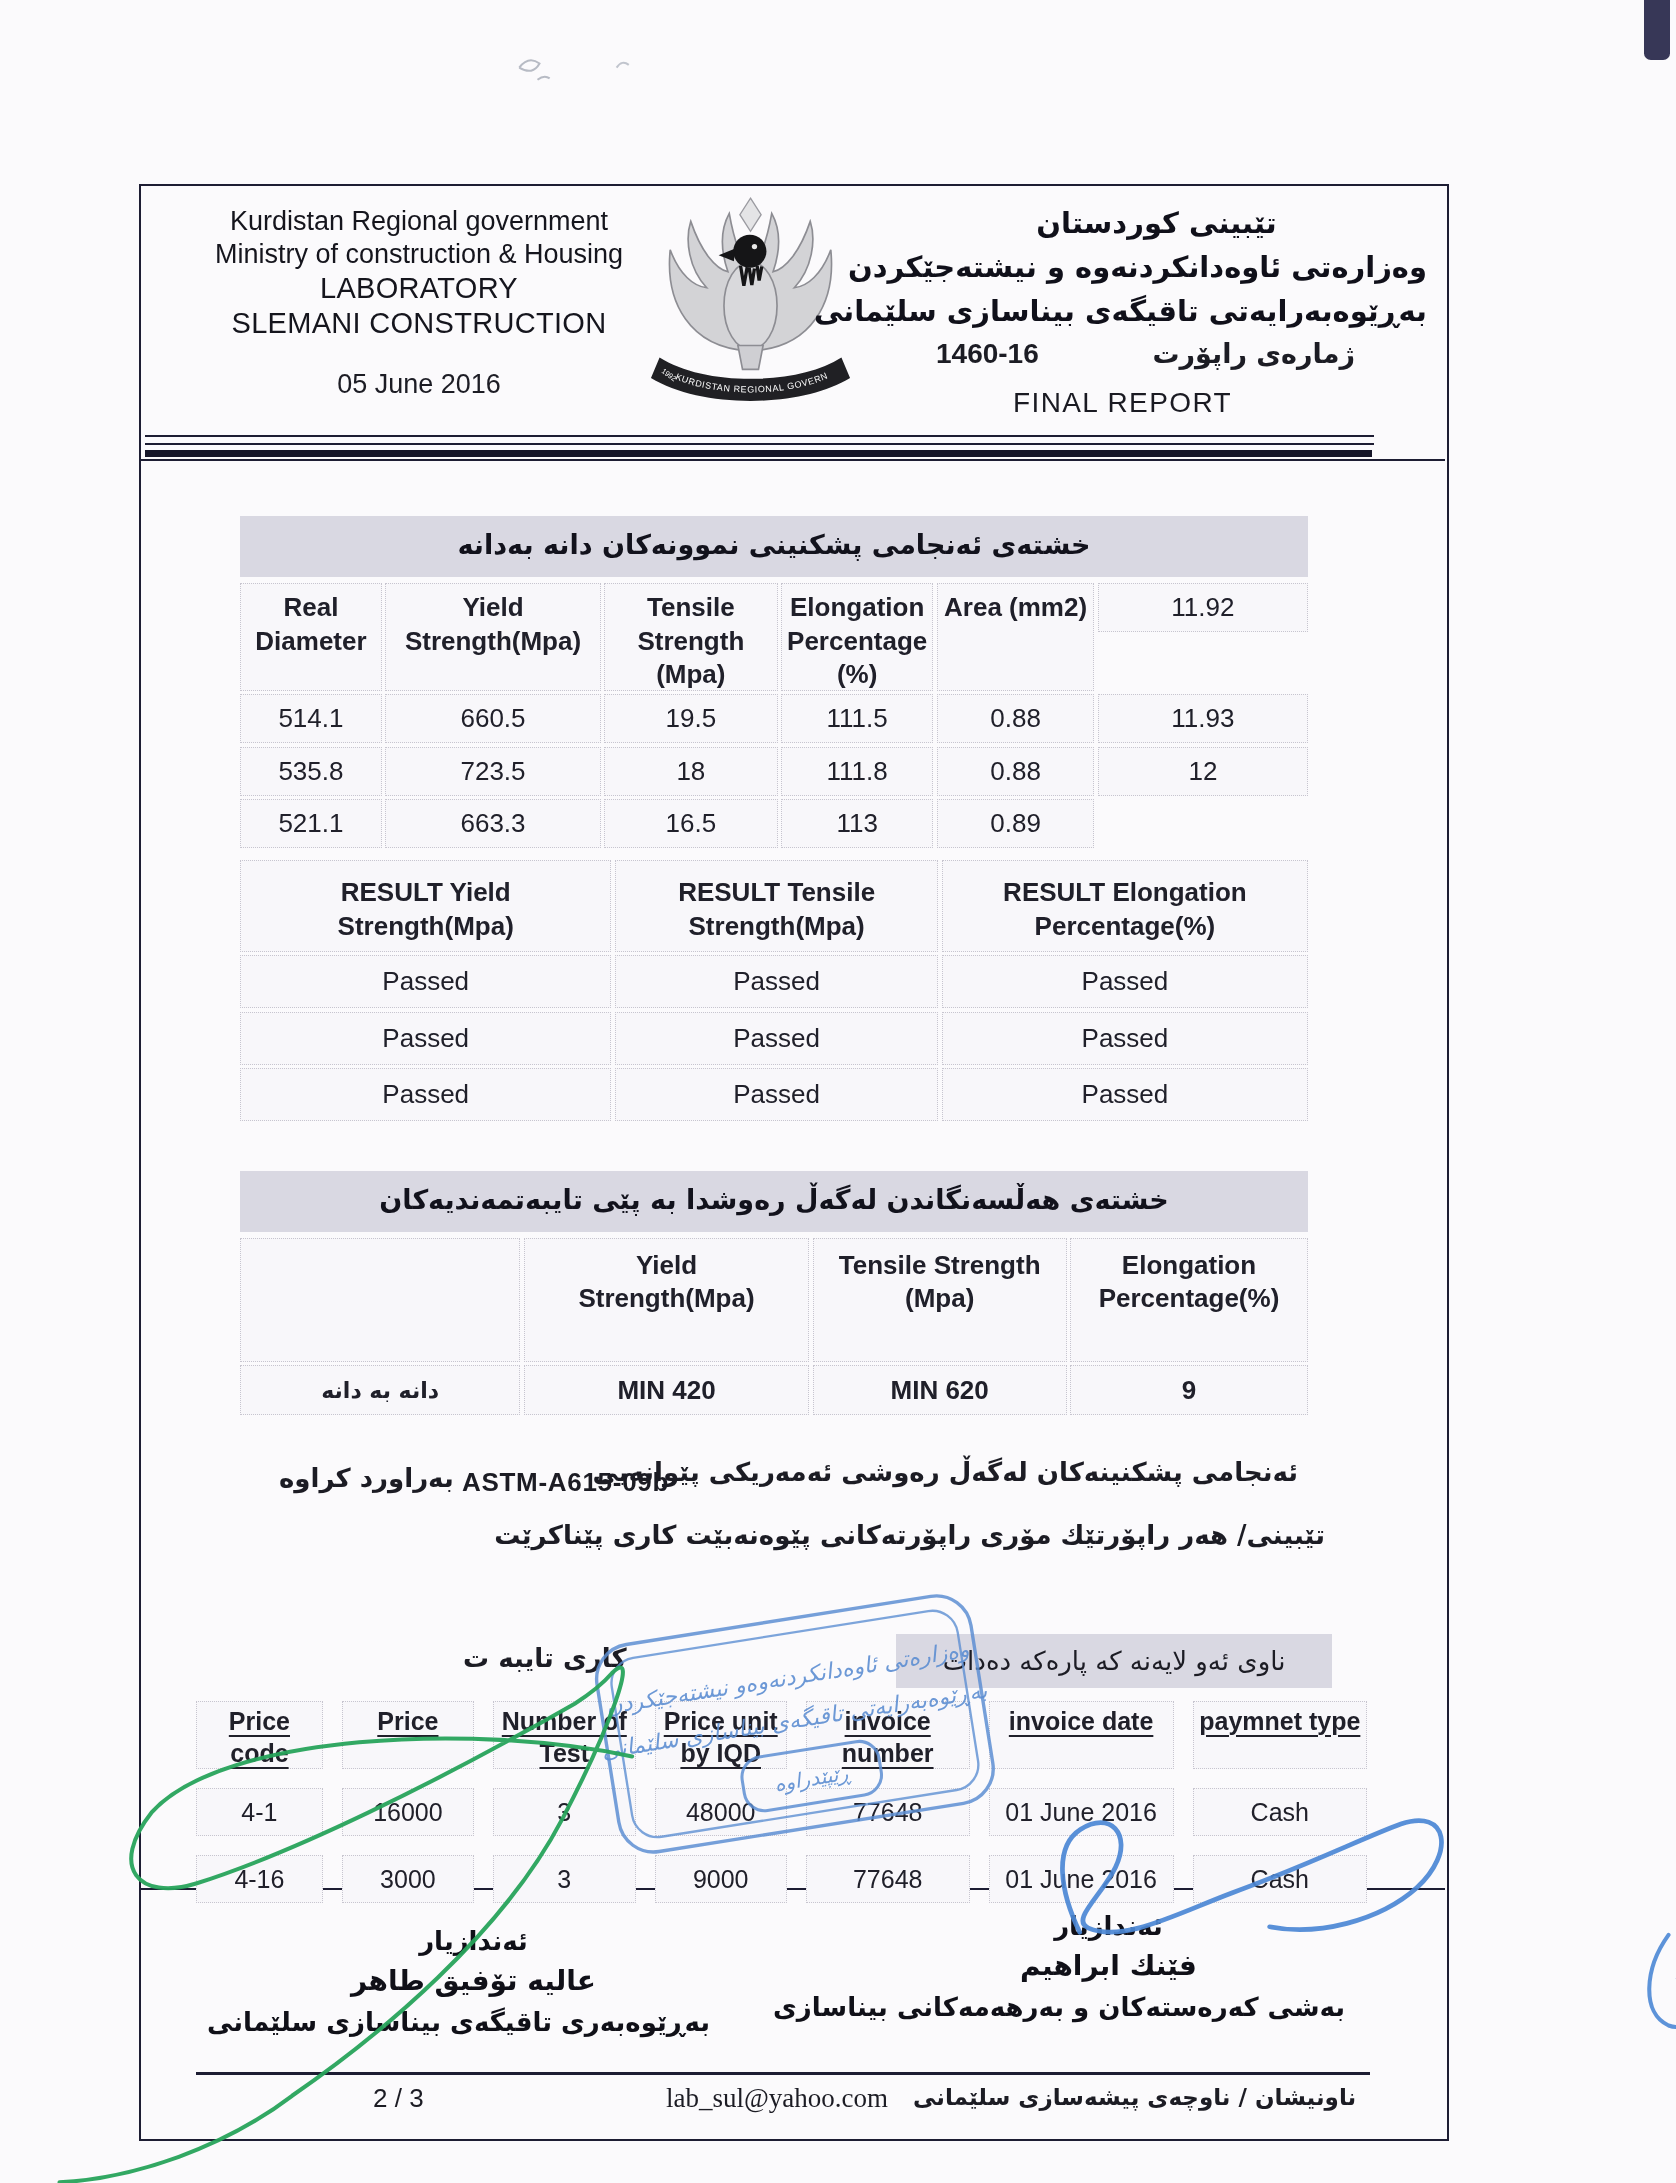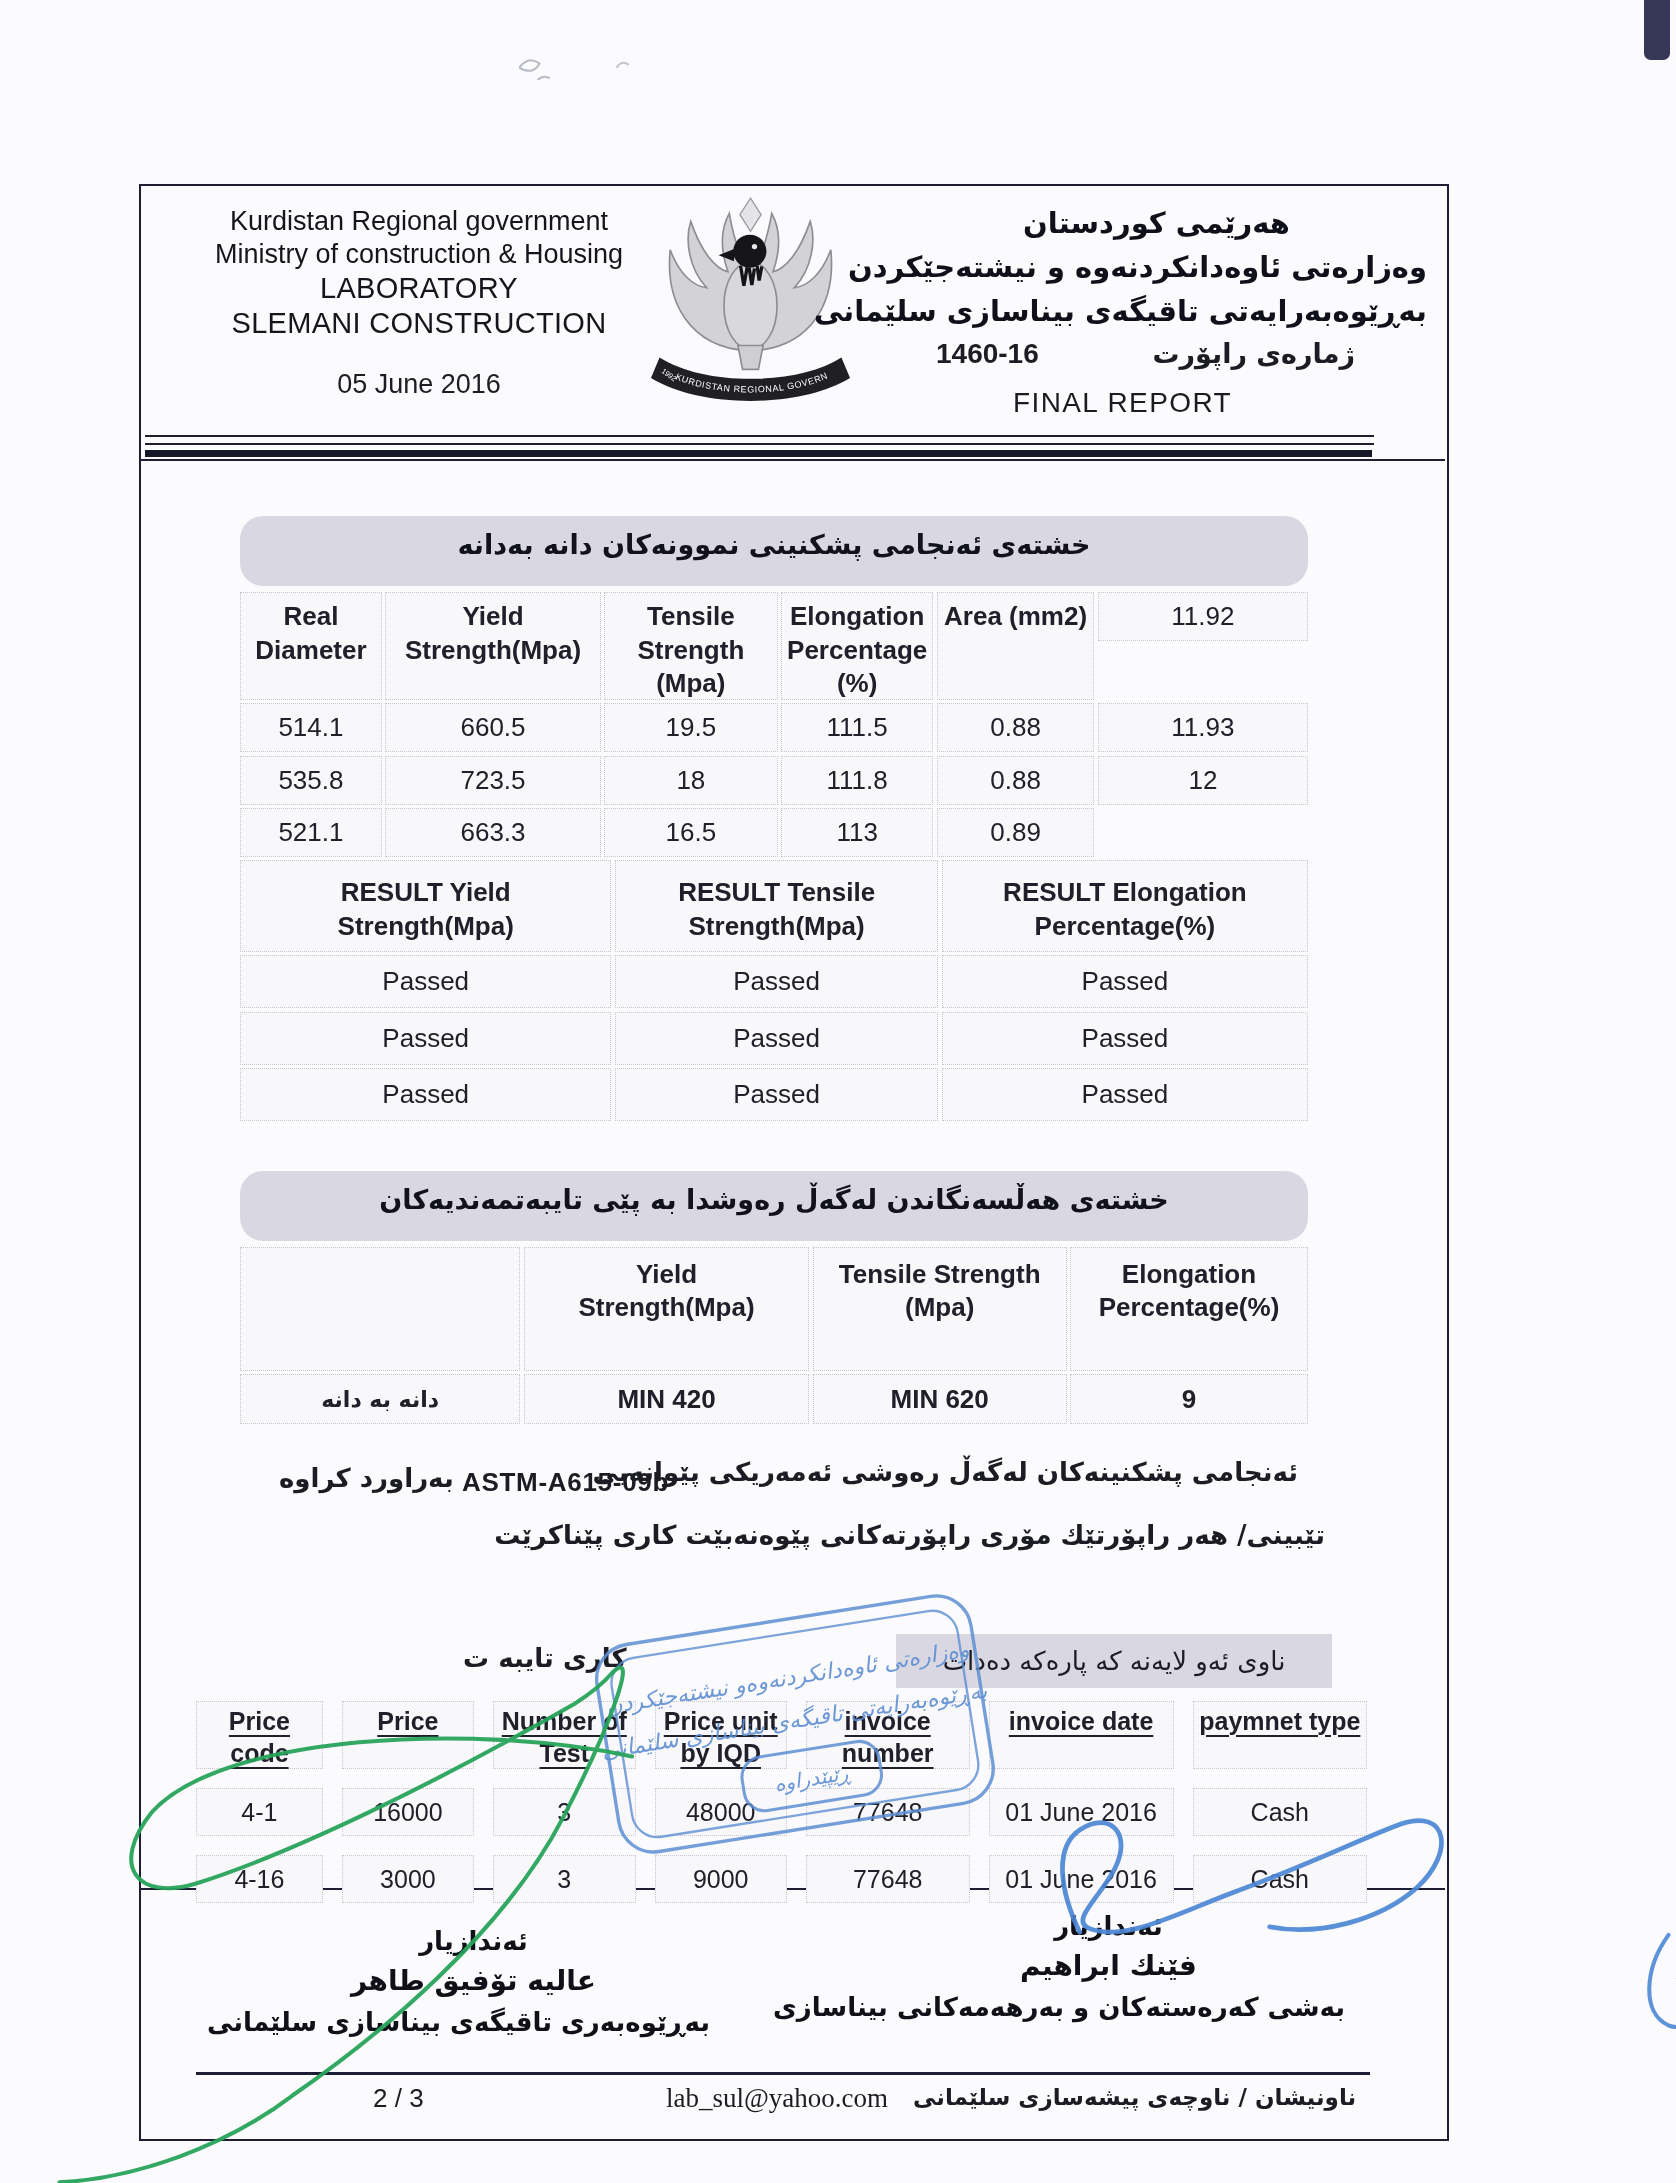--- a/index.html
+++ b/index.html
@@ -27,21 +27,21 @@
   .hdr-en .big{font-size:29px;letter-spacing:0.3px;}
   .hdr-date{left:189px;top:369px;width:460px;font-size:27px;text-align:center;}
   .hdr-ku{left:886px;top:201px;width:541px;font-size:29px;line-height:1.52;font-weight:bold;color:#10101a;}
   .rep-row{left:936px;top:338px;width:419px;display:flex;justify-content:space-between;align-items:baseline;}
   .rep-no{font-size:28px;font-weight:bold;}
   .rep-label{font-size:27px;font-weight:bold;}
   .final-report{left:933px;top:387px;width:379px;font-size:28px;letter-spacing:1.4px;color:#1a1a22;}
 
   
   .tbl{left:240px;width:1068px;}
-  .tbar{height:70px;line-height:57px;background:#d9d8e2;font-size:27px;font-weight:bold;text-align:center;color:#12121c;border-radius:23px;}
+  .tbar{height:61px;line-height:57px;background:#d9d8e2;font-size:27px;font-weight:bold;text-align:center;color:#12121c;}
   .grid{display:grid;gap:3.4px;margin-top:6px;}
   .grid>div{background:#f8f7fa;border:0.7px dotted #c7c5cf;box-sizing:border-box;
             display:flex;justify-content:center;color:#20202a;}
   .hc{font-weight:bold;font-size:26px;line-height:1.3;white-space:pre-line;text-align:center;
       align-items:flex-start;padding-top:6.8px;}
   .dc{font-size:26px;align-items:center;}
   .g1{grid-template-columns:13.5fr 20.5fr 16.5fr 14.5fr 15fr 20fr;}
   .g1 .hc{height:108px;}
   .g1 .dc{height:49px;}
   .g2{grid-template-columns:35fr 30.5fr 34.5fr;margin-top:0;}
@@ -117,21 +117,21 @@
   <defs>
       <path id="ribbonPath" d="M42 274 C 106 307 224 307 288 274"></path>
     </defs>
   <text font-size="13.5" fill="#ffffff" letter-spacing="1" font-family="Liberation Sans, sans-serif">
     <textPath href="#ribbonPath" startOffset="4%">KURDISTAN REGIONAL GOVERNMENT</textPath>
   </text>
   <text x="30" y="268" font-size="11" fill="#ffffff" transform="rotate(36 30 268)">1992</text>
 </svg>
 
 <div class="abs hdr-ku ku center">
-  <div class="nowrap">هەرێمی کوردستان</div>
+  <div class="nowrap">تێبینی کوردستان</div>
   <div class="nowrap">وەزارەتی ئاوەدانکردنەوە و نیشتەجێکردن</div>
   <div class="nowrap">بەڕێوەبەرایەتی تاقیگەی بیناسازی سلێمانی</div>
 </div>
 <div class="abs rep-row">
   <span class="rep-no">1460-16</span>
   <span class="rep-label ku">ژمارەی راپۆرت</span>
 </div>
 <div class="abs final-report center">FINAL REPORT</div>
 
 <div class="abs tbl" style="top:516px;">

